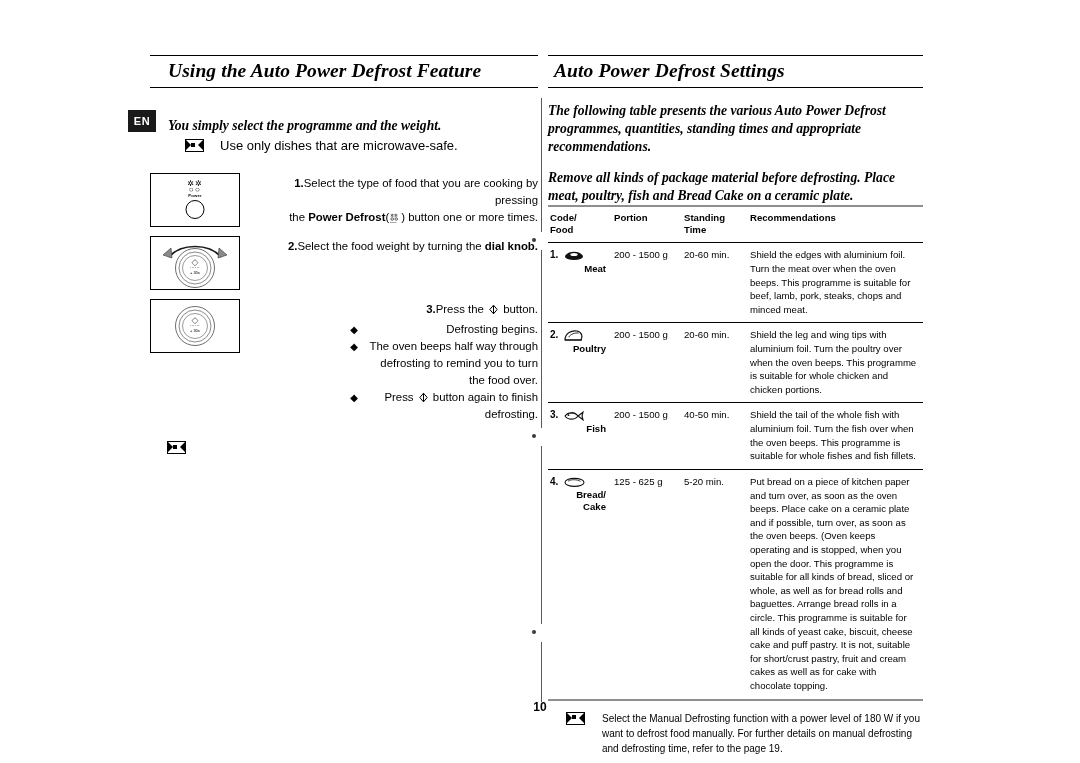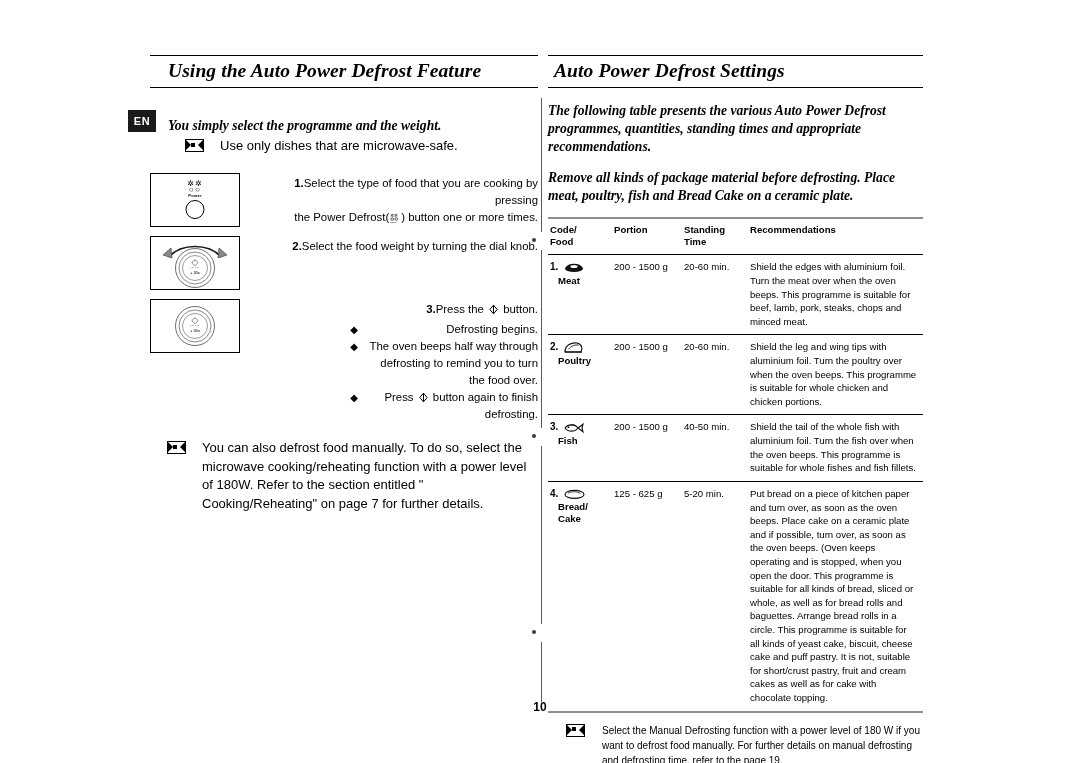--- a/index.html
+++ b/index.html
@@ -88,21 +88,21 @@
     flex: 0 0 auto;
     width: 88px; height: 52px;
     border: 1.2px solid #000;
     background: #fff;
     position: relative;
     margin-right: 13px;
   }
   .step-txt { flex: 1 1 auto; font-size: 11.4px; line-height: 1.5; padding-top: 2px; text-align: right; }
   .step-num { font-weight: bold; display: inline-block; width: 20px; }
   .step-indent { padding-left: 20px; display: block; }
-  b.inl { font-weight: normal; }
+  b.inl { font-weight: bold; }
 
   
   .pw-glyph { position: absolute; left: 50%; top: 7px; transform: translateX(-50%); text-align: center; }
   .pw-dots { font-size: 8px; line-height: 6px; letter-spacing: 1px; }
   .pw-lbl { font-size: 4.2px; font-weight: bold; letter-spacing: .2px; }
   .pw-circle {
     position: absolute; left: 50%; top: 26px; transform: translateX(-50%);
     width: 17px; height: 17px; border: 1.3px solid #000; border-radius: 50%;
   }
 
@@ -135,21 +135,20 @@
   .divider .seg { position: absolute; left: 0; width: 1.4px; background: #5a5a5a; }
   .divider .dot {
     position: absolute; left: -9px; width: 4px; height: 4px;
     background: #3a3a3a; border-radius: 50%;
   }
 
   
   table.settings {
     width: 375px;
     border-collapse: collapse;
-    margin-top: 12px;
     font-size: 9.6px;
   }
   table.settings thead th {
     text-align: left;
     font-weight: bold;
     font-size: 9.6px;
     line-height: 1.25;
     padding: 5px 6px 6px 2px;
     vertical-align: top;
     border-top: 2.6px solid #8f8f8f;
@@ -162,21 +161,21 @@
     border-bottom: 1px solid #000;
     font-size: 9.6px;
   }
   table.settings tr:last-child td { border-bottom: 2.6px solid #8f8f8f; }
   .c-code { width: 56px; }
   .c-por  { width: 62px; white-space: nowrap; }
   .c-std  { width: 58px; white-space: nowrap; }
   .code-cell { text-align: left; }
   .code-top { display: flex; align-items: center; }
   .code-num { font-weight: bold; font-size: 10px; margin-right: 5px; }
-  .code-name { font-weight: bold; font-size: 9.6px; text-align: left; display:block; padding-left: 8px; line-height: 1.25;}
+  .code-name { font-weight: bold; font-size: 9.6px; text-align: right; display:block; padding-left: 8px; line-height: 1.25;}
 
   
   .ficon { display: inline-block; }
 
   
   .tbl-note { display: flex; align-items: flex-start; margin-top: 10px; }
   .tbl-note .ico { flex: 0 0 auto; width: 54px; display:flex; justify-content:center; padding-top: 1px;}
   .tbl-note .txt { font-size: 10px; line-height: 1.5; }
 
   
@@ -295,21 +294,20 @@
       </div>
 
     </div>
 
     <div class="note" style="margin-top:16px;">
       <div class="ico">
           <span class="env">
             <i></i>
           </span>
         </div>
-      <div class="txt">You can also defrost food manually. To do so, select the microwave cooking/reheating function with a power level of 180W. Refer to the section entitled " Cooking/Reheating" on page 7 for further details.</div>
     </div>
 
   </div>
 
   <div class="divider">
     <span class="seg" style="top:0px;   height:134px;"></span>
     <span class="dot" style="top:140px;"></span>
     <span class="seg" style="top:152px; height:178px;"></span>
     <span class="dot" style="top:336px;"></span>
     <span class="seg" style="top:348px; height:178px;"></span>

